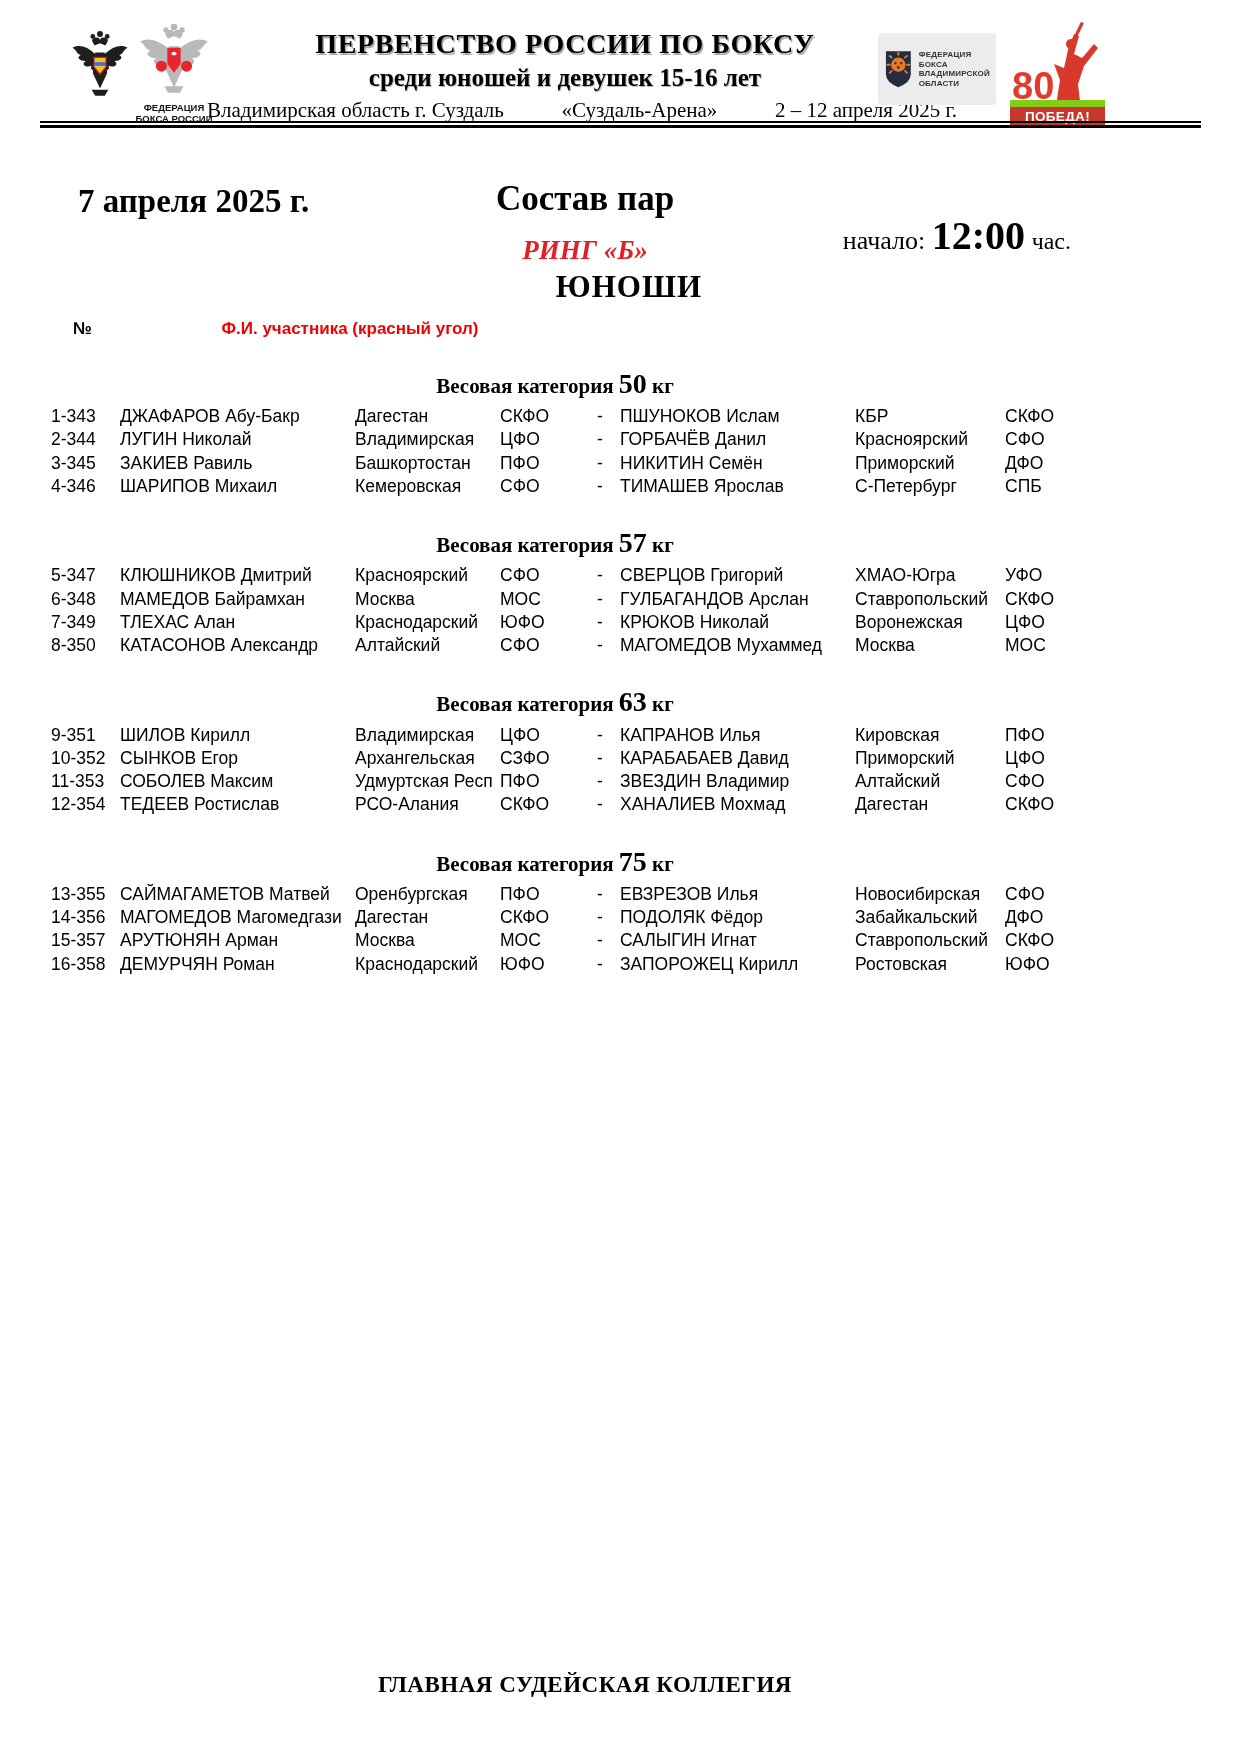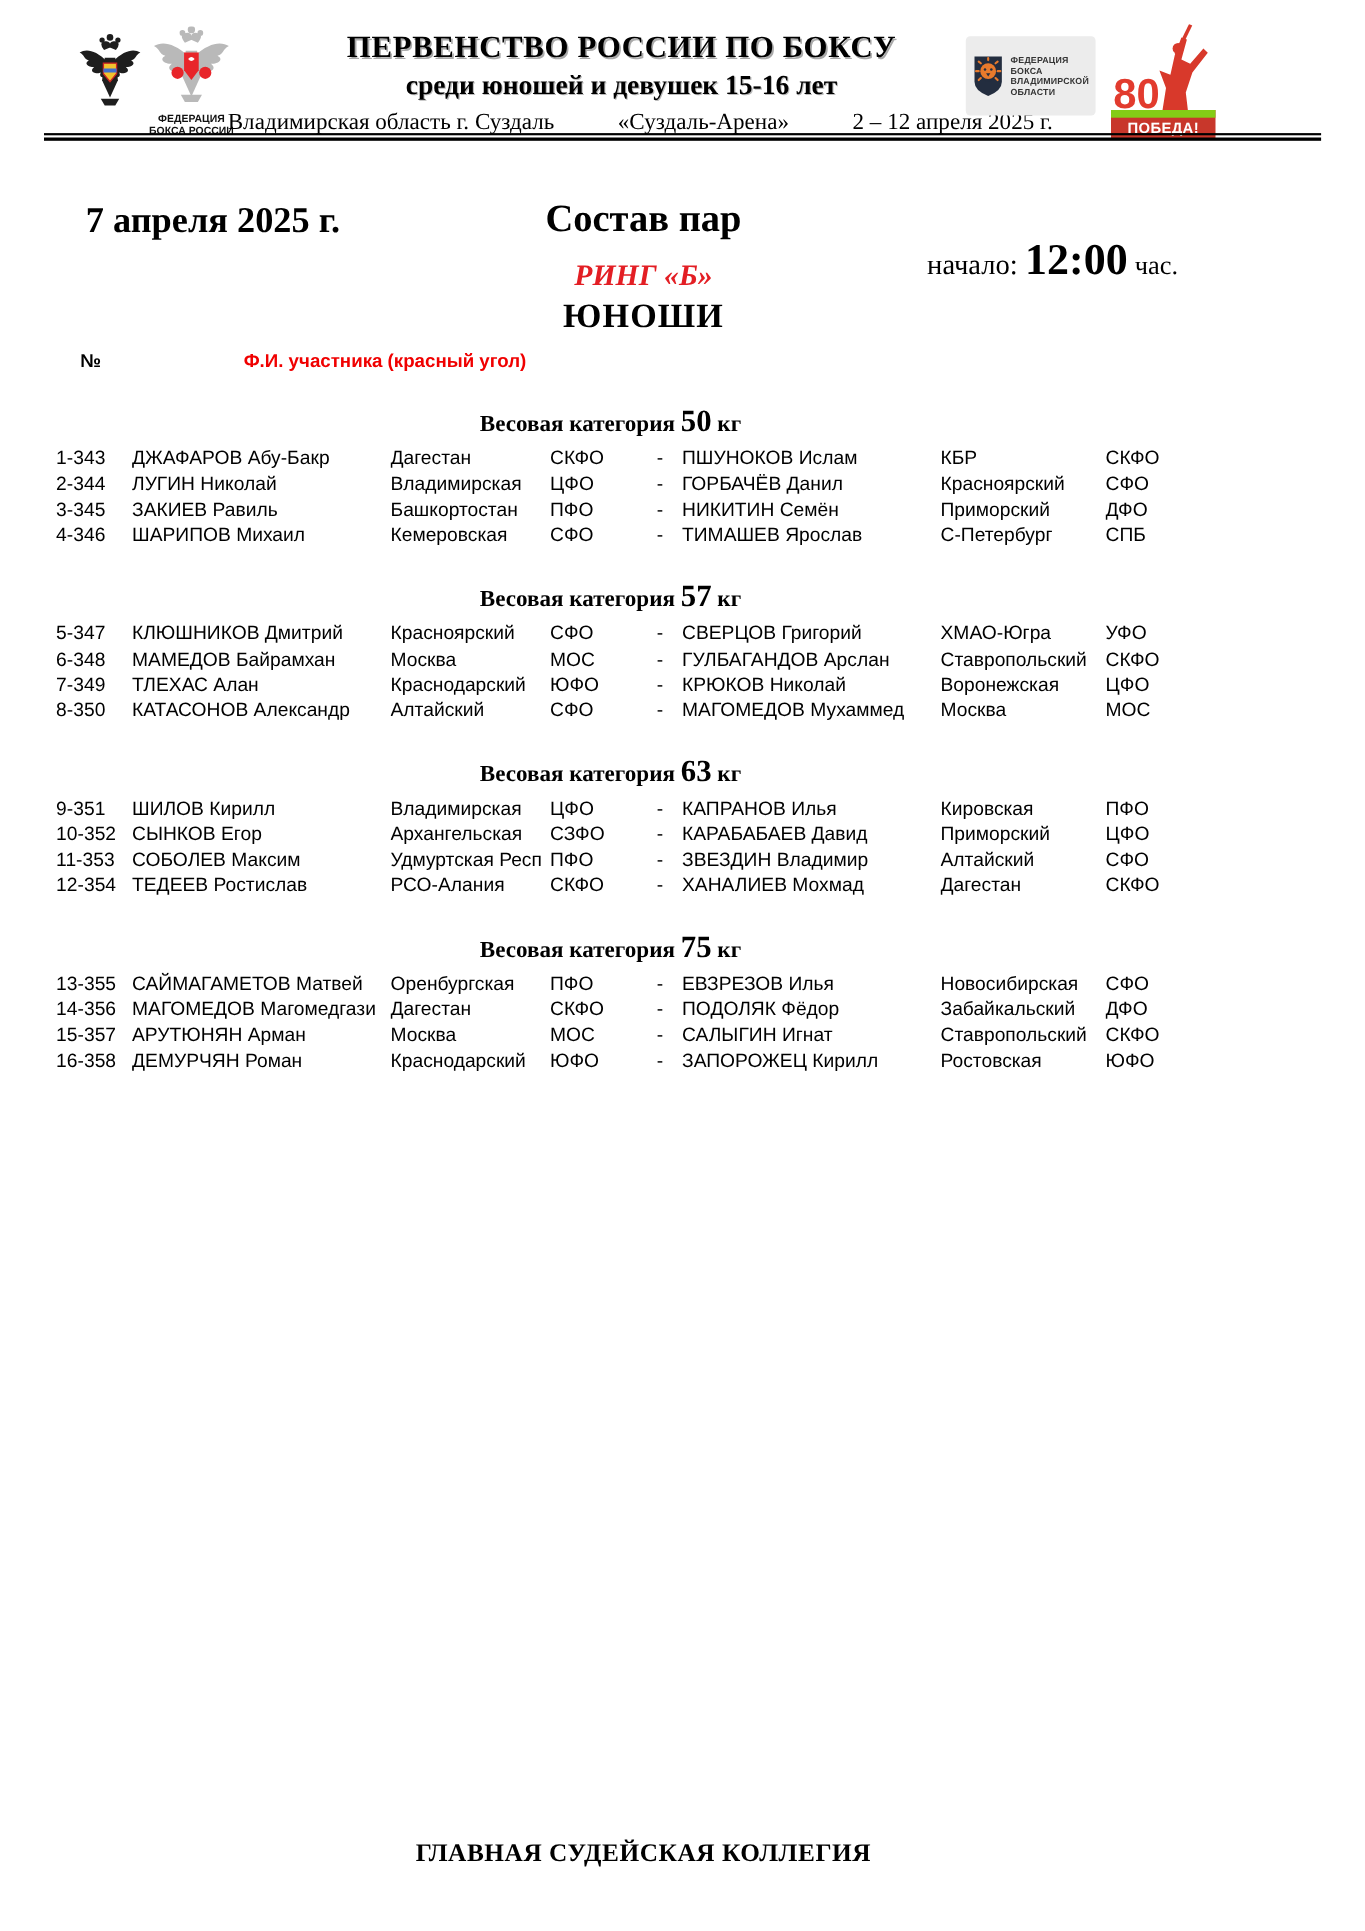--- a/index.html
+++ b/index.html
@@ -60,21 +60,21 @@
   .event-start{position:absolute;right:170px;top:10px;font-size:26px;white-space:nowrap;margin-top:27px;}
   .event-start .time{font-size:40px;font-weight:bold;}
   .event-start .suffix{font-size:24px;}
   .ring{
     width:1170px;text-align:center;margin-top:0;
     font-family:"Liberation Serif",serif;font-style:italic;font-weight:bold;
     font-size:27px;color:var(--ring-red,#e31e24);
   }
   .group{
     width:1170px;text-align:center;margin-top:3px;
-    font-family:"Liberation Serif",serif;font-weight:bold;font-size:31px;letter-spacing:1px;
+    font-family:"Liberation Serif",serif;font-weight:bold;font-size:31px;letter-spacing:1px;padding-left:44px;
   }
 
   
   .grid8{display:grid;grid-template-columns:75px 235px 145px 80px 40px 235px 150px 60px;padding-left:45px;}
   .colhdr{margin-top:14px;font-weight:bold;font-size:17px;}
   .colhdr .no{grid-column:1;text-align:center;}
   .colhdr .red{grid-column:2/5;text-align:center;color:var(--red-corner,#f00000);}
   .colhdr .blue{grid-column:6/9;text-align:center;color:var(--blue-corner,#0000f0);}
 
   .sections{margin-top:2px;}

